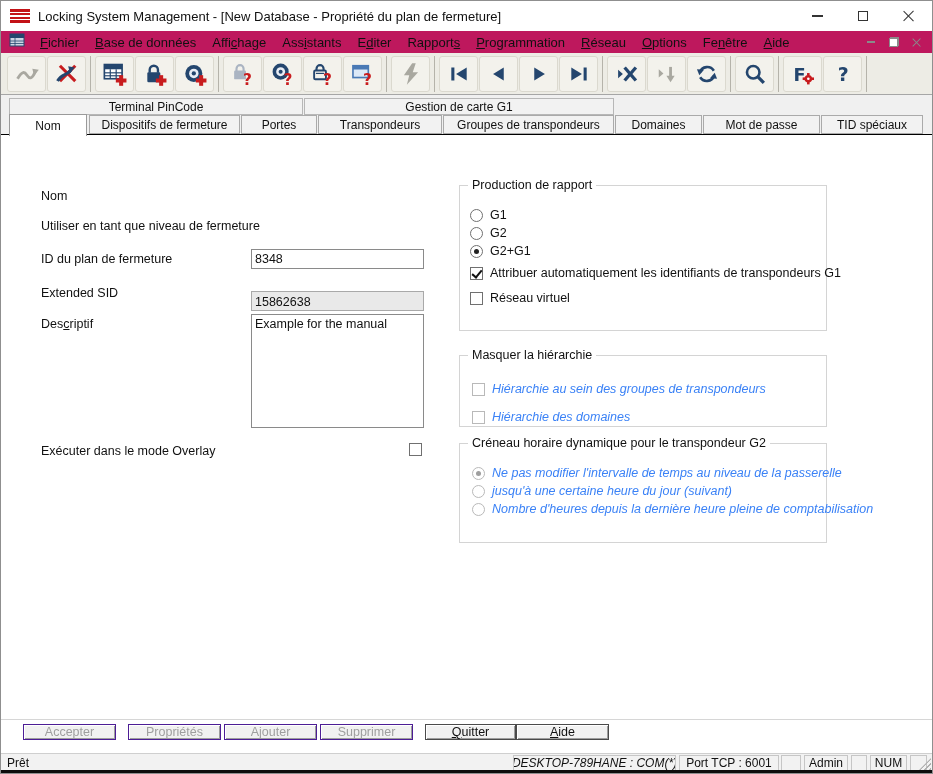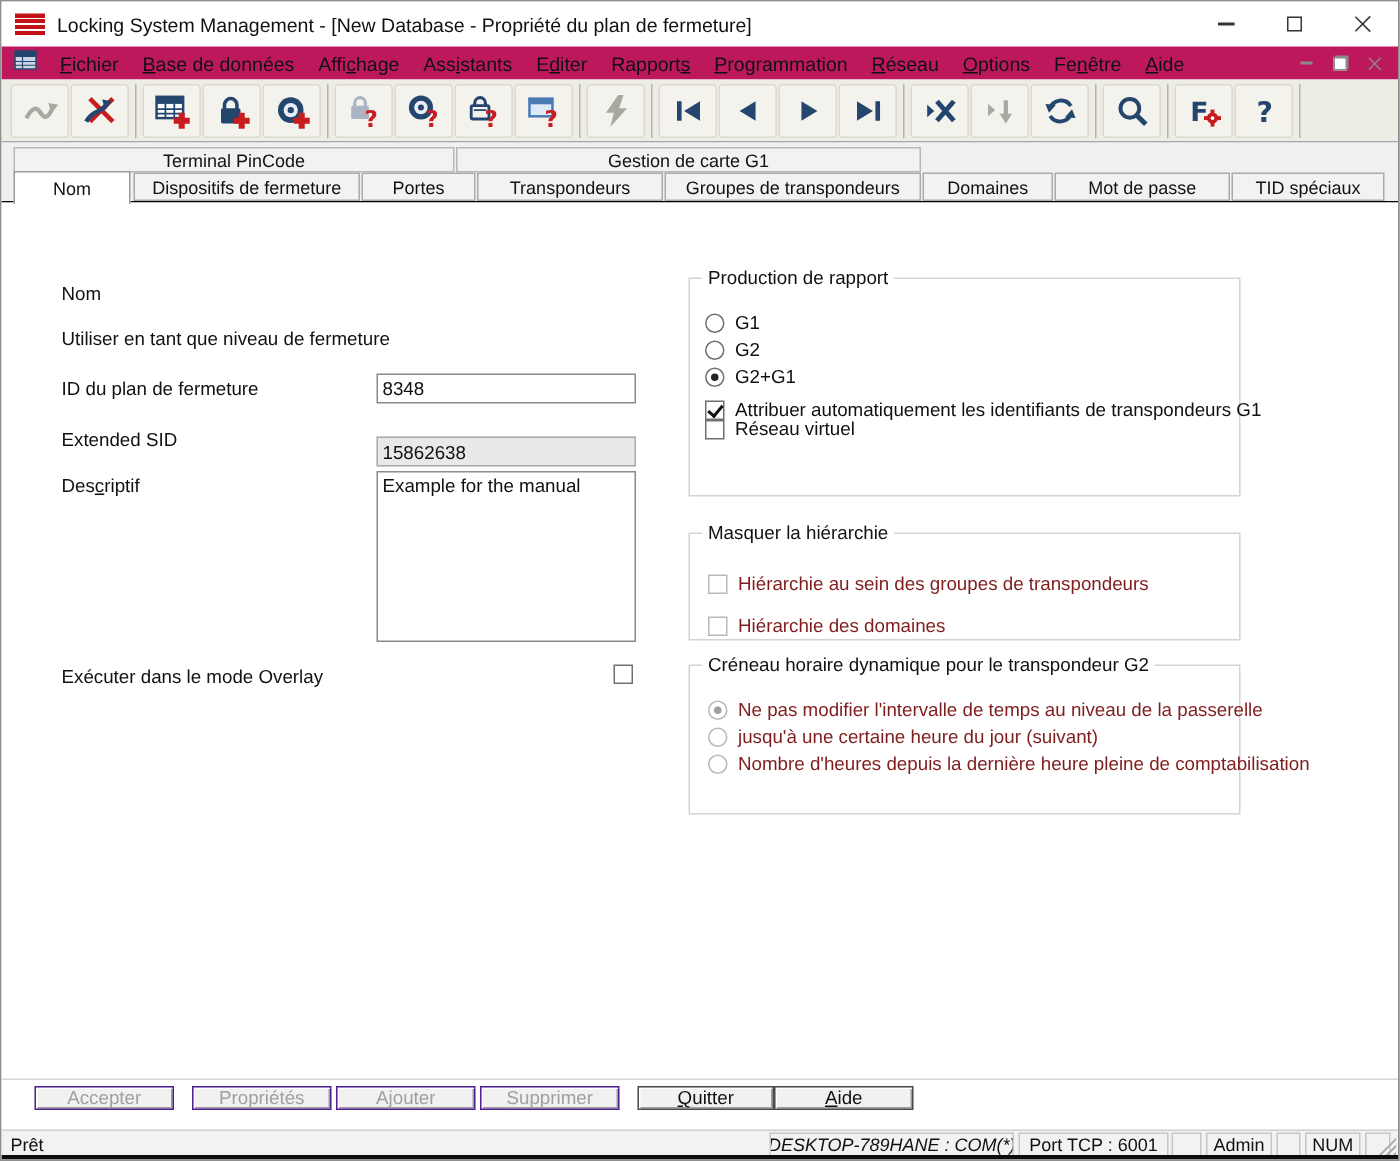--- a/index.html
+++ b/index.html
@@ -55,21 +55,21 @@
   .memo{ height:114px; align-items:flex-start; padding-top:2px; }
   .cb{ width:13px; height:13px; border:1px solid #707070; background:#fff; position:relative; flex:0 0 auto; }
   .cb.checked::after{ content:""; position:absolute; left:3px; top:0.5px; width:4px; height:8px; border-right:2px solid #111; border-bottom:2px solid #111; transform:rotate(40deg); }
   .rb{ width:13px; height:13px; border:1px solid #707070; border-radius:50%; background:#fff; position:relative; flex:0 0 auto; }
   .rb.checked::after{ content:""; position:absolute; left:3px; top:3px; width:5px; height:5px; border-radius:50%; background:#222; }
   .dis .cb,.dis .rb{ border-color:#b9b9b9; }
   .dis .rb.checked::after{ background:#9e9e9e; }
   .groupbox{ position:absolute; left:458px; width:368px; border:1px solid #d4d4d4; background:#fff; }
   .gtitle{ position:absolute; top:-8px; left:8px; background:#fff; padding:0 4px; font-size:12.5px; color:#111; white-space:nowrap; }
   .gitem{ position:absolute; display:flex; align-items:center; gap:7px; white-space:nowrap; }
-  .gitem.dis{ color:#7f1d1d; }
+  .gitem.dis{ color:#3b82f6;font-style:italic; }
   .ovl-cb{ position:absolute; left:408px; }
 
   
   .footer{ position:absolute; left:0; top:718px; width:100%; height:34px; background:#fff; border-top:1px solid #d6d6d6; }
   .fbtn{ position:absolute; top:4px; height:16px; width:93px; background:#f1f1f1; border:1px solid #4c1d95; box-shadow:inset 1px 1px 0 #ffffff, inset -1px -1px 0 #9d9d9d; display:flex; align-items:center; justify-content:center; font-size:12.5px; color:#111; }
   .fbtn.disabled{ color:#9f9f9f; }
   .fbtn.strong{ border-color:#4a4a4a; }
 
   
   .statusbar{ position:absolute; left:0; top:752px; width:100%; height:19px; background:#f2f2f2; border-top:1px solid #cfcfcf; font-size:12px; color:#111; }
@@ -357,21 +357,21 @@
           <span>G2</span>
         </div>
       <div class="gitem" style="left:10px; top:58px;">
           <span class="rb checked"></span>
           <span>G2+G1</span>
         </div>
       <div class="gitem" style="left:10px; top:80px;">
           <span class="cb checked"></span>
           <span>Attribuer automatiquement les identifiants de transpondeurs G1</span>
         </div>
-      <div class="gitem" style="left:10px; top:93px;">
+      <div class="gitem" style="left:10px; top:105px;">
           <span class="cb"></span>
           <span>Réseau virtuel</span>
         </div>
     </div>
 
     <div class="groupbox" style="top:220px; height:72px;">
       <span class="gtitle">Masquer la hiérarchie</span>
       <div class="gitem dis" style="left:12px; top:26px;">
           <span class="cb"></span>
           <span>Hiérarchie au sein des groupes de transpondeurs</span>

